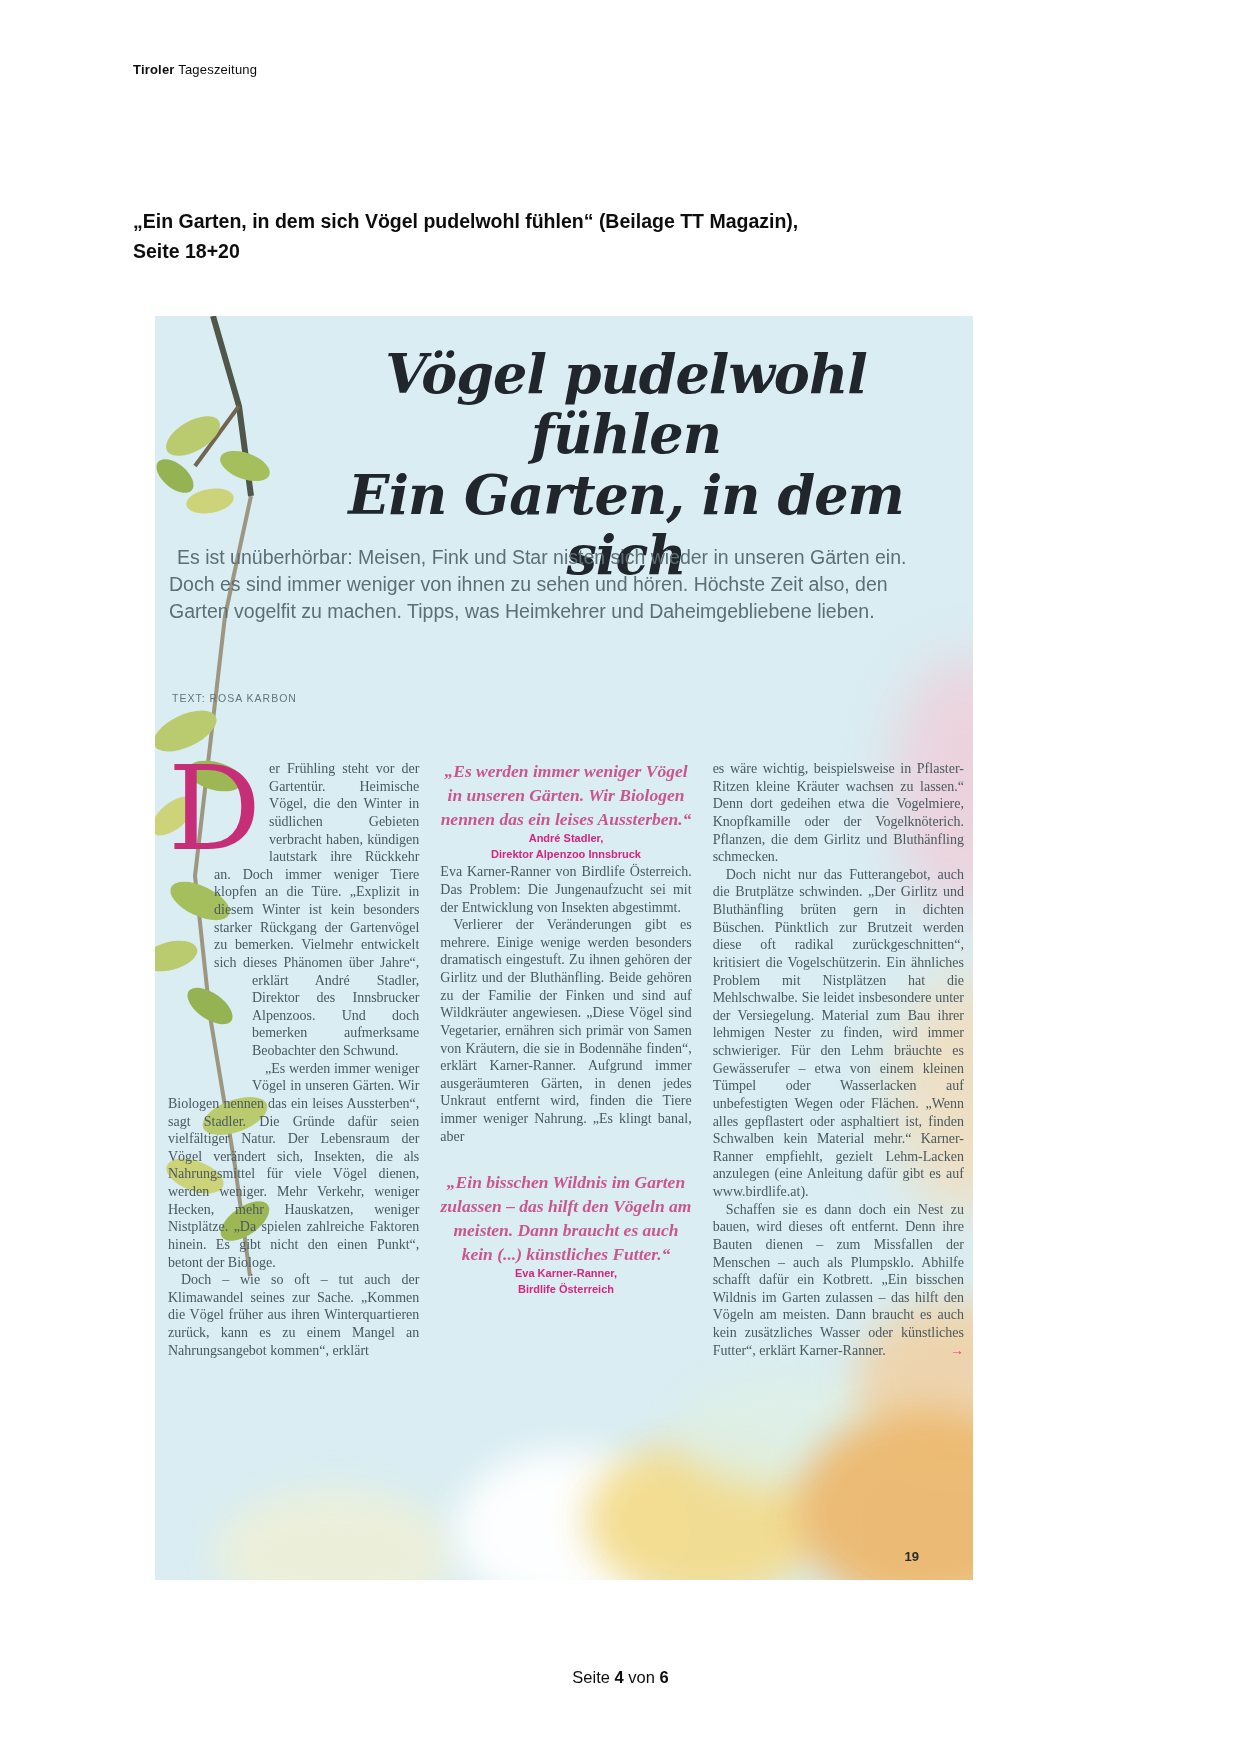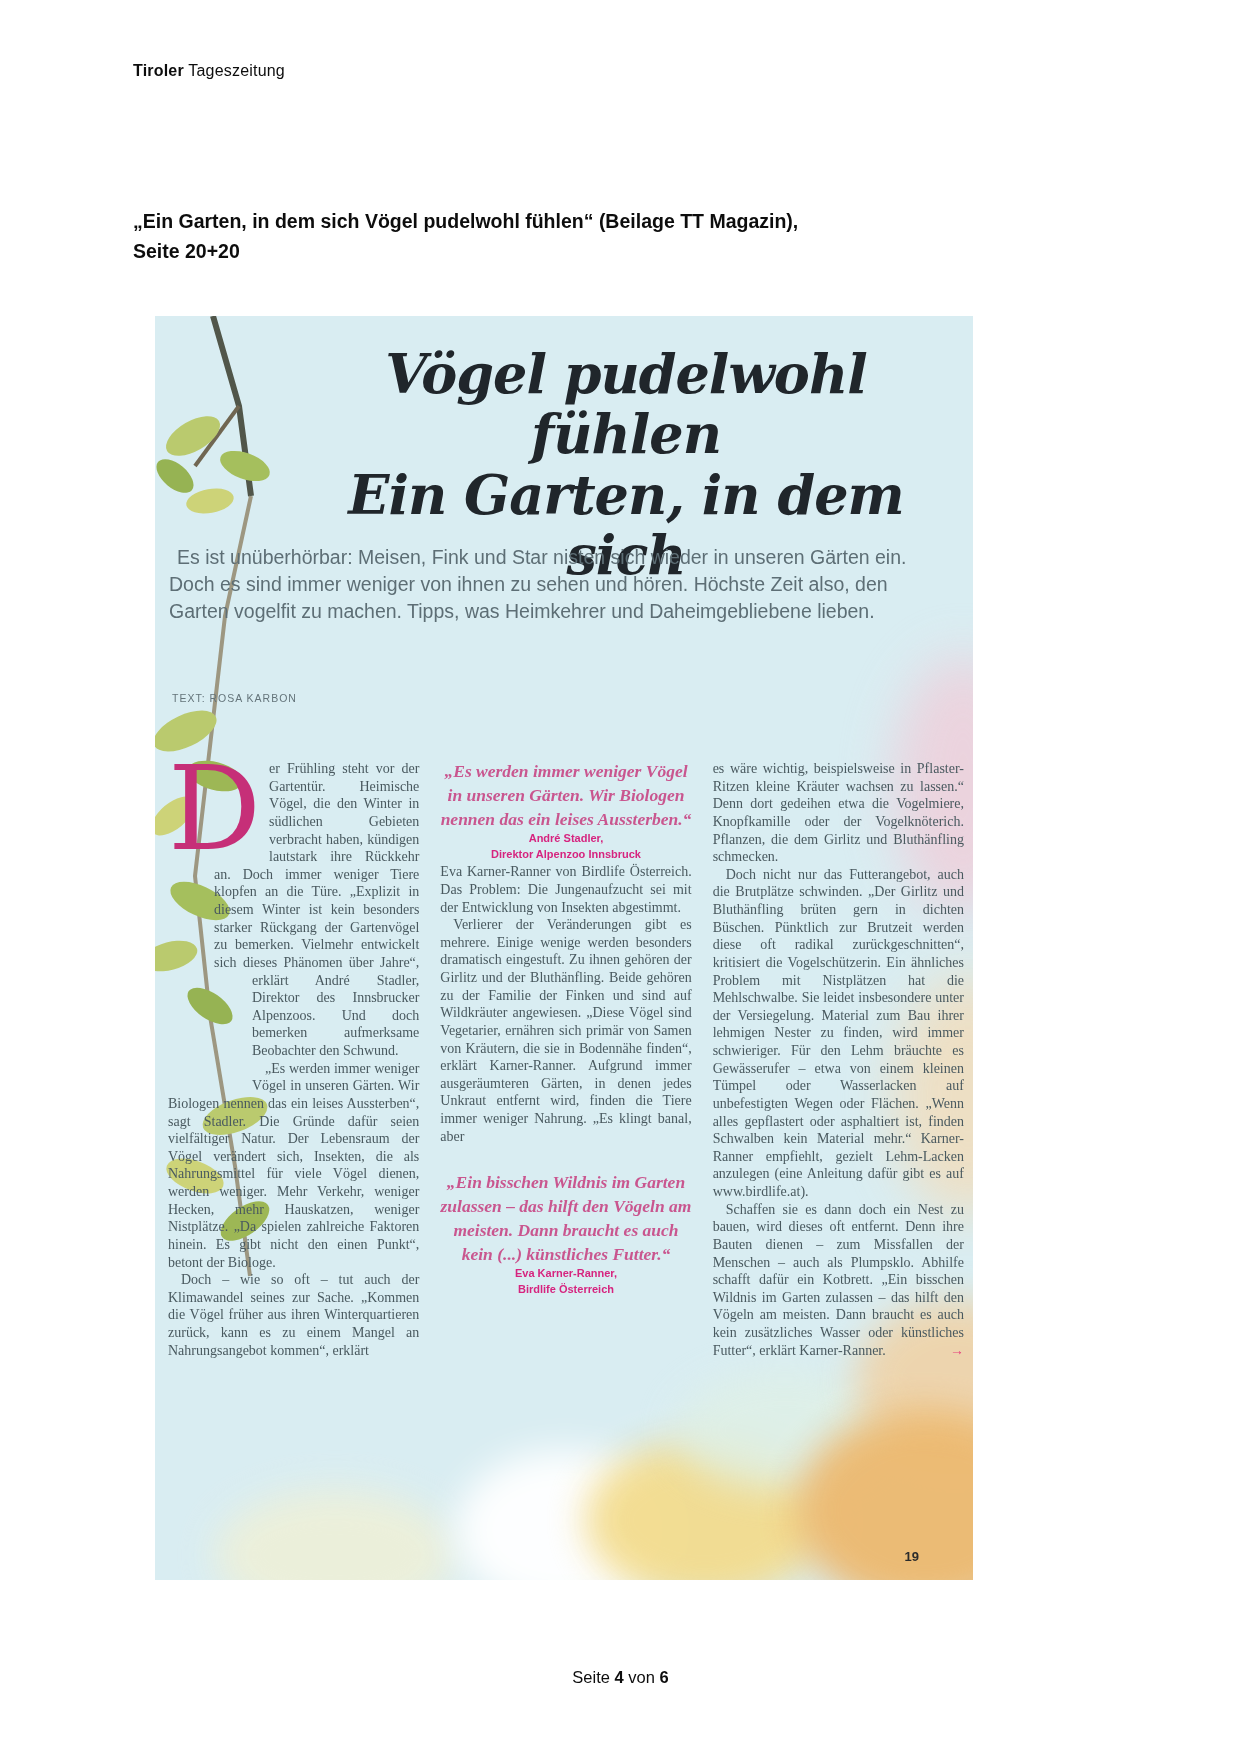--- a/index.html
+++ b/index.html
@@ -2,21 +2,21 @@
 <html lang="de"><head>
 <meta charset="utf-8">
 <style>
   html,body{margin:0;padding:0;background:#e9e9e9;}
   .page{
     position:relative;width:1241px;height:1755px;background:#ffffff;
     margin:0 auto;overflow:hidden;
     font-family:"Liberation Sans",sans-serif;color:#111;
   }
   
-  .masthead{position:absolute;left:133px;top:62px;font-size:16px;letter-spacing:.2px;color:#0d0d0d;}
+  .masthead{position:absolute;left:133px;top:62px;font-size:13px;letter-spacing:.2px;color:#0d0d0d;}
   .masthead .mh-bold{font-weight:700;}
   .headline{position:absolute;left:133px;top:206px;width:900px;font-size:19.5px;font-weight:700;line-height:1.55;color:#0d0d0d;}
   .headline div{white-space:nowrap;}
 
   
   .clipping{
     position:absolute;left:155px;top:316px;width:818px;height:1264px;
     background:#d9edf2;overflow:hidden;
   }
   .clip-title{
@@ -92,21 +92,21 @@
 <body>
 
 <div class="page">
 
   <div class="masthead">
     <span class="mh-bold">Tiroler</span><span> Tageszeitung</span>
   </div>
 
   <div class="headline">
     <div>„Ein Garten, in dem sich Vögel pudelwohl fühlen“ (Beilage TT Magazin),</div>
-    <div>Seite 20+20</div>
+    <div>Seite 18+20</div>
   </div>
 
   <div class="clipping">
 
     <svg class="branch-svg" width="260" height="980" viewBox="0 0 260 980">
       <g opacity="0.95">
         <path d="M58 0 L84 90 L96 180" stroke="#4a4f41" stroke-width="6" fill="none"></path>
         <path d="M84 90 L40 150" stroke="#6b5f49" stroke-width="4" fill="none"></path>
         <path d="M96 180 L70 300 L55 430 L40 560 L55 700 L80 850 L95 960" stroke="#8a7a5c" stroke-width="4" fill="none" opacity=".8"></path>
         <ellipse cx="38" cy="120" rx="30" ry="15" fill="#b9c967" transform="rotate(-30 38 120)"></ellipse>

